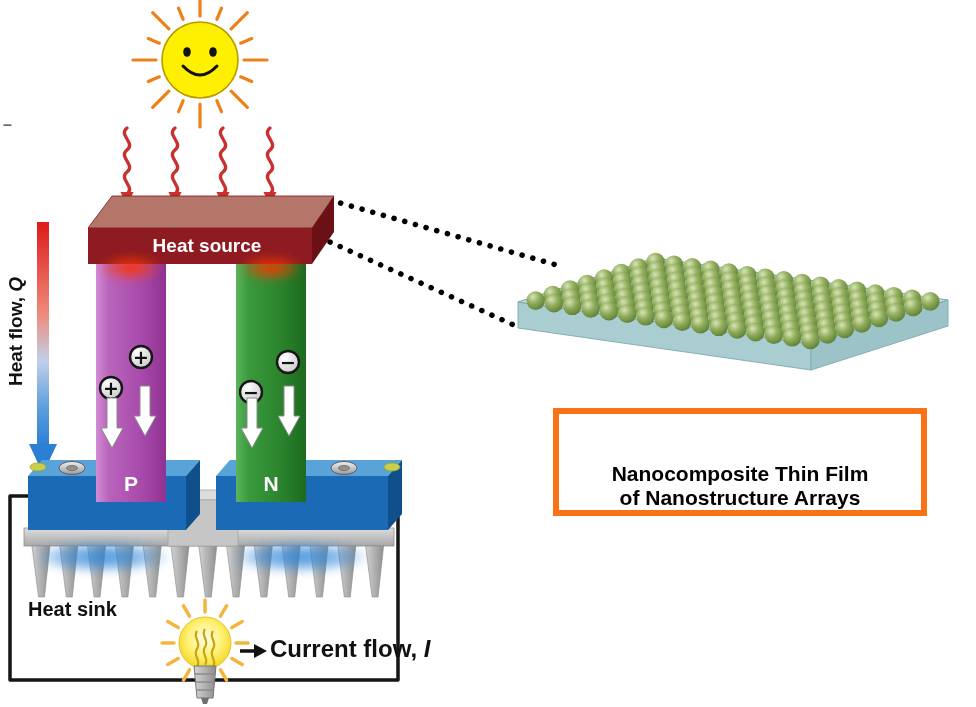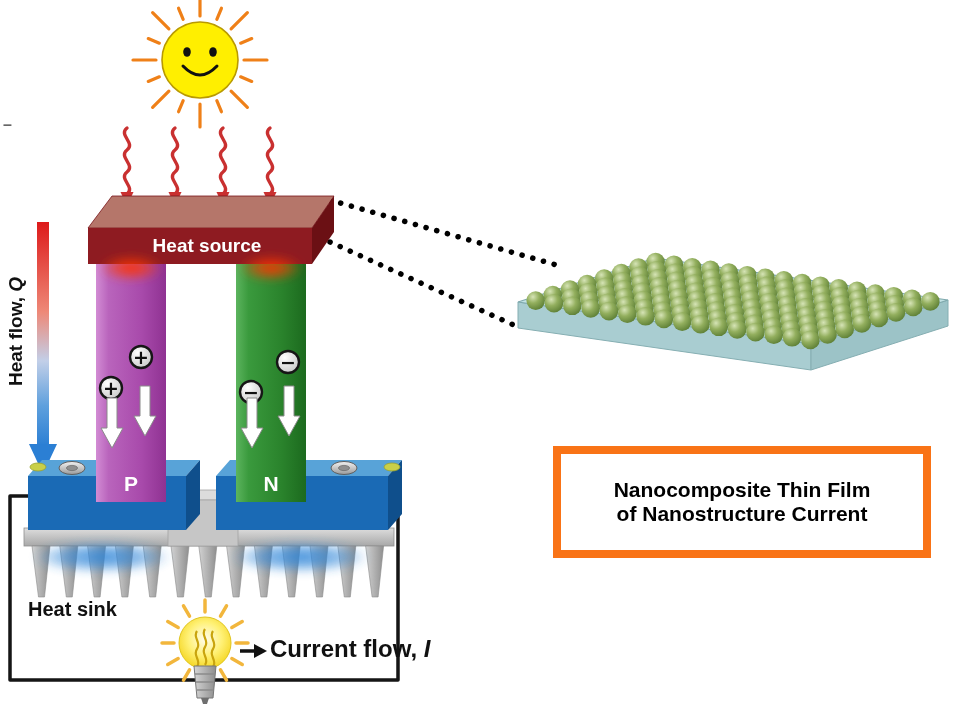--- a/index.html
+++ b/index.html
@@ -10,22 +10,22 @@
   .lbl .var{font-style:italic;}
   #heat-source-label{left:88px;top:236px;width:224px;text-align:center;color:#fff;font-size:19px;margin-left:7px;}
   #heat-flow-label{left:-104px;top:321px;width:240px;text-align:center;font-size:19px;
                    transform:rotate(-90deg);}
   #p-label{left:96px;top:472px;width:70px;text-align:center;color:#fff;font-size:21px;}
   #n-label{left:236px;top:472px;width:70px;text-align:center;color:#fff;font-size:21px;}
   #heat-sink-label{left:28px;top:598px;font-size:20px;text-align:center;}
   #current-flow-label{left:270px;top:636px;font-size:24px;}
   #stray-dash{left:3px;top:116px;font-size:16px;color:#666;font-weight:bold;position:absolute;}
   #caption-box{position:absolute;left:553px;top:408px;width:362px;height:96px;background:#fff;
-               border:8px solid #f97316;display:flex;flex-direction:column;justify-content:center;
-               align-items:center;text-align:center;font-weight:bold;font-size:21px;color:#000;margin-top:38px;}
+               border:6px solid #f97316;display:flex;flex-direction:column;justify-content:flex-end;
+               align-items:center;text-align:center;font-weight:bold;font-size:21px;color:#000;}
   
   #sun-rays line{stroke:#ef8018;stroke-width:3.2;stroke-linecap:round;}
   #bulb-rays line{stroke:#f2b63c;stroke-width:3.5;stroke-linecap:round;}
   .fin{fill:url(#finGrad);stroke:#8a8a8a;stroke-width:0.6;}
   .sq{fill:none;stroke:#c93030;stroke-width:3.4;stroke-linecap:round;}
   .sqh{fill:#c93030;}
   .warrow{fill:#fff;stroke:#8a8a8a;stroke-width:1;}
   .carrier circle{fill:url(#btnGrad);stroke:#161616;stroke-width:2.4;}
   .carrier text{font-family:"DejaVu Sans",sans-serif;font-weight:bold;font-size:19px;
                 text-anchor:middle;fill:#111;}
@@ -410,16 +410,16 @@
 <div id="stray-dash">–</div>
 <div id="heat-source-label" class="lbl">Heat source</div>
 <div id="heat-flow-label" class="lbl"><span>Heat flow, </span><span class="var">Q</span></div>
 <div id="p-label" class="lbl">P</div>
 <div id="n-label" class="lbl">N</div>
 <div id="heat-sink-label" class="lbl">Heat sink</div>
 <div id="current-flow-label" class="lbl"><span>Current flow, </span><span class="var">I</span></div>
 
 <div id="caption-box">
   <div>Nanocomposite Thin Film</div>
-  <div>of Nanostructure Current</div>
+  <div>of Nanostructure Arrays</div>
 </div>
 
 </div>
 
 </body></html>

